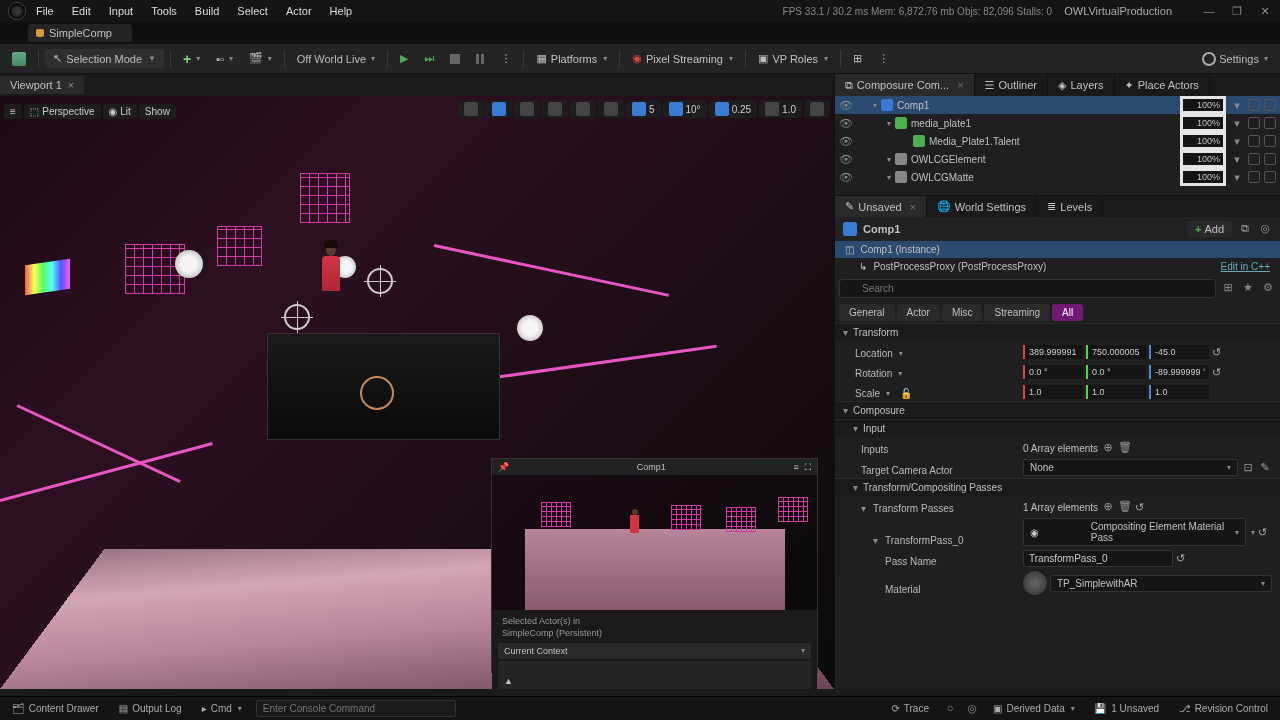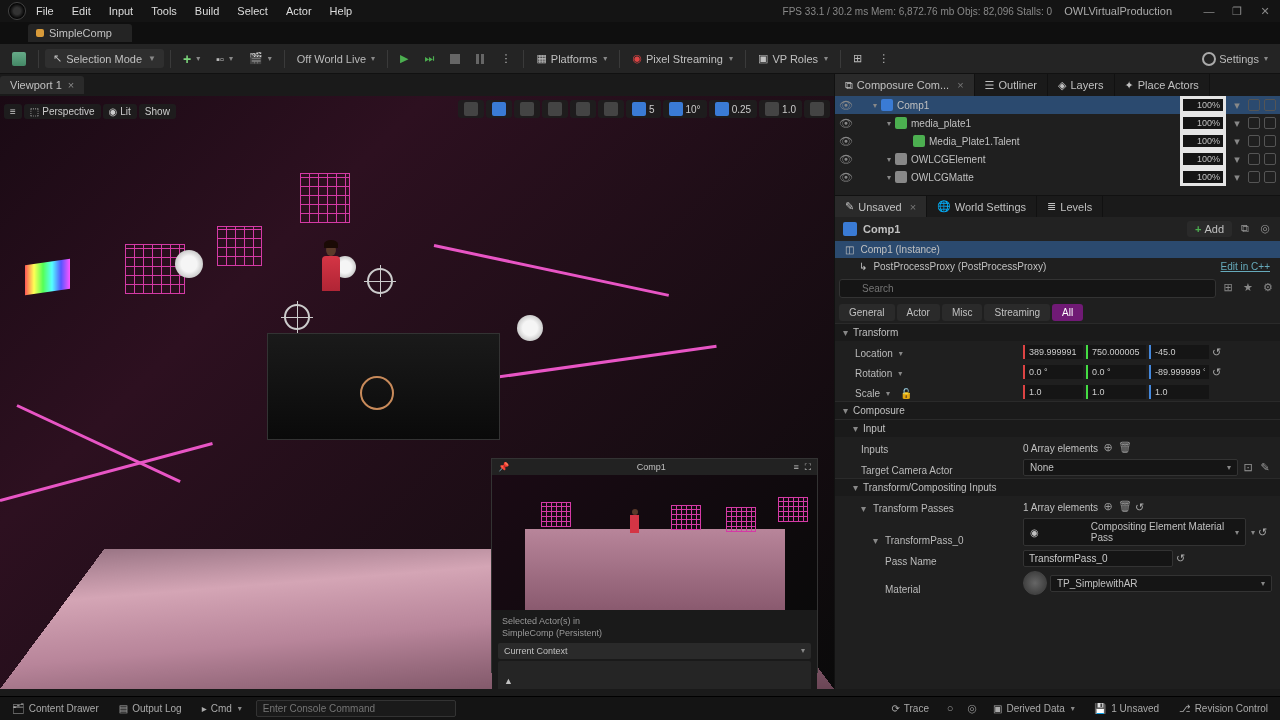--- a/index.html
+++ b/index.html
@@ -574,21 +574,21 @@
             <span>None</span>
             <span class="caret">▾</span>
           </div>
         <span class="small-ic">⊡</span>
         <span class="small-ic">✎</span>
       </div>
     </div>
 
     <div class="section-hdr" style="padding-left:18px;">
         <span class="arr">▾</span>
-        <span>Transform/Compositing Inputs</span>
+        <span>Transform/Compositing Passes</span>
       </div>
     <div class="prop-row">
       <div class="prop-label" style="padding-left:18px;">
           <span class="arr">▾</span>
           <span>Transform Passes</span>
         </div>
       <div class="prop-val">
           <span style="font-size:10px;">1 Array elements</span>
           <span class="small-ic">⊕</span>
           <span class="small-ic">🗑</span>

